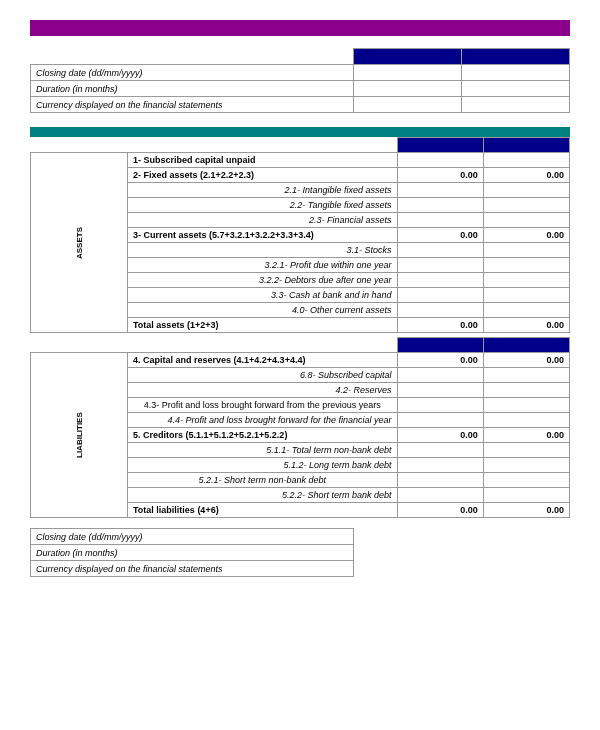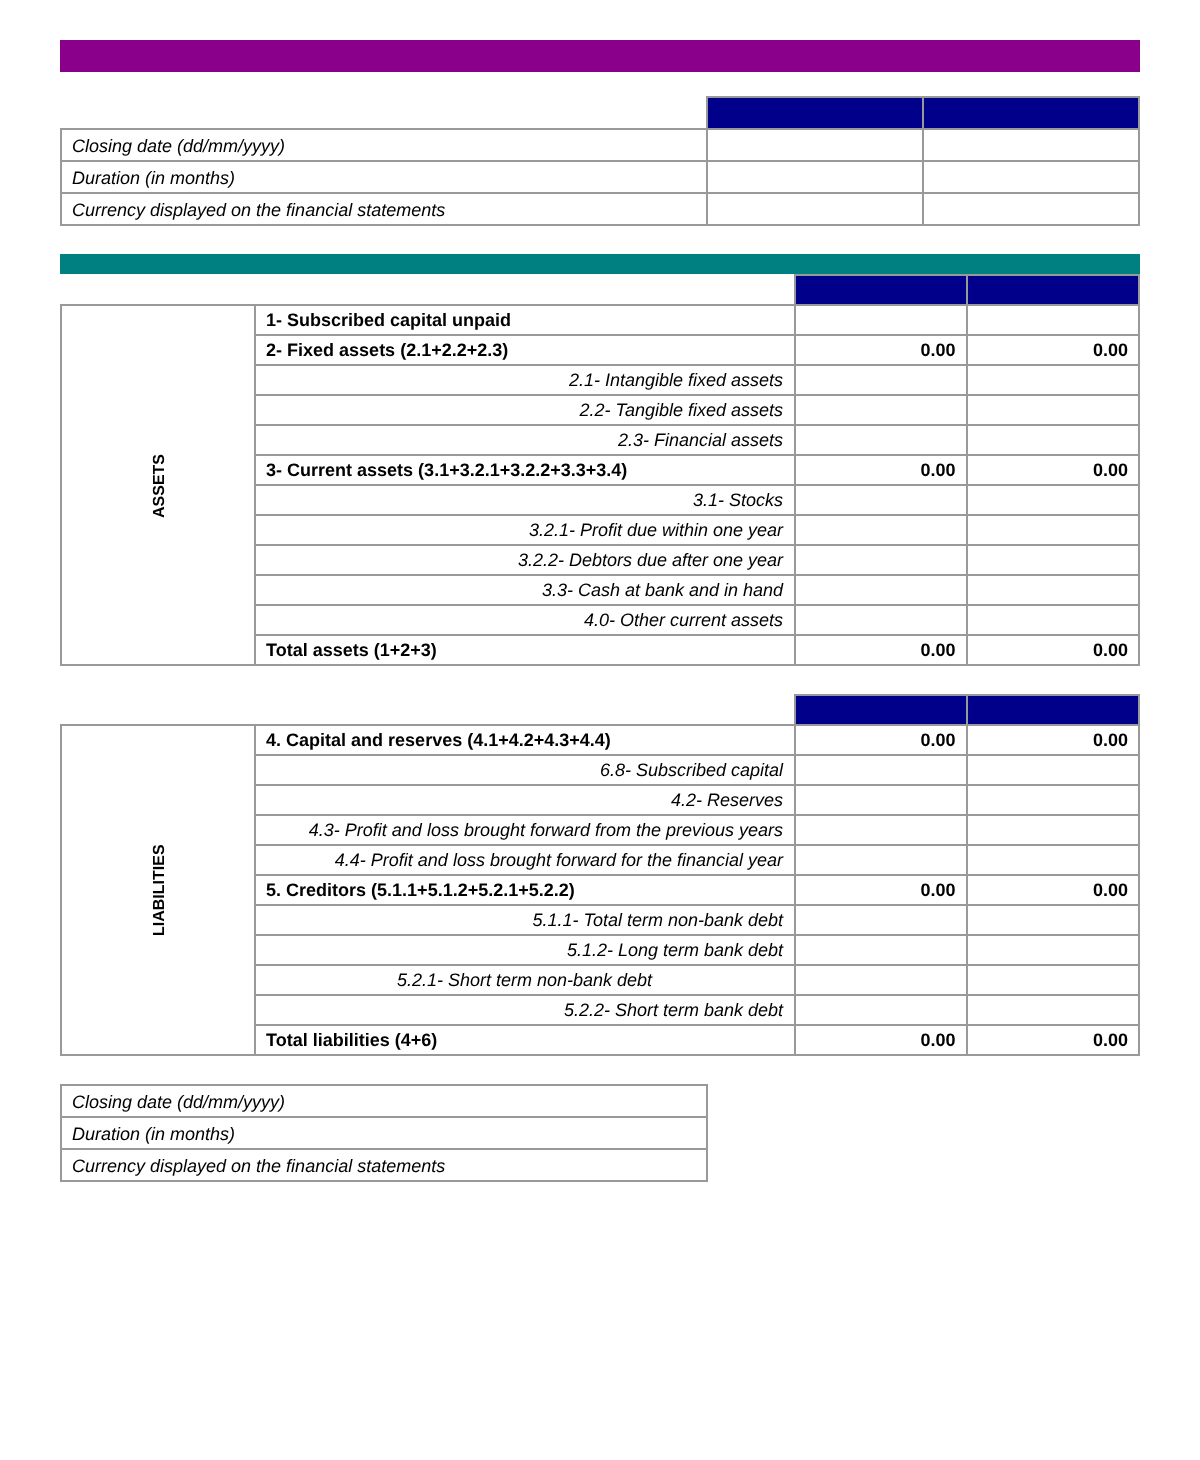--- a/index.html
+++ b/index.html
@@ -56,21 +56,21 @@
       text-align: center;
       padding: 5px;
       font-size: 11px;
       font-weight: bold;
       margin-bottom: 0;
     }
 
     .balance-table {
       width: 100%;
       border-collapse: collapse;
-      margin-bottom: 14px;
+      margin-bottom: 0;
     }
     .balance-table td, .balance-table th {
       border: 1px solid #999;
       padding: 1px 5px;
       height: 15px;
       font-size: 9px;
     }
     .balance-table .col-header {
       background: #00008B;
       color: #fff;
@@ -175,21 +175,21 @@
     <td style="text-align:right;"></td>
   </tr>
       <tr>
 
     <td style="text-align:right; font-style:italic;">2.3- Financial assets</td>
     <td style="text-align:right;"></td>
     <td style="text-align:right;"></td>
   </tr>
       <tr>
 
-    <td style="font-weight:bold;">3- Current assets (3.1+3.2.1+3.2.2+3.3+3.4)</td>
+    <td style="font-weight:bold;">3- Current assets (5.7+3.2.1+3.2.2+3.3+3.4)</td>
     <td style="text-align:right; font-weight:bold;">0.00</td>
     <td style="text-align:right; font-weight:bold;">0.00</td>
   </tr>
       <tr>
 
     <td style="text-align:right; font-style:italic;">3.1- Stocks</td>
     <td style="text-align:right;"></td>
     <td style="text-align:right;"></td>
   </tr>
       <tr>
@@ -248,21 +248,21 @@
     <td style="text-align:right;"></td>
   </tr>
       <tr>
 
     <td style="text-align:right; font-style:italic;">4.2- Reserves</td>
     <td style="text-align:right;"></td>
     <td style="text-align:right;"></td>
   </tr>
       <tr>
 
-    <td style="text-align:right; font-style:italic;">4.3- Profit and loss brought forward from the previous years</td>
+    <td style="text-align:center; ">4.3- Profit and loss brought forward from the previous years</td>
     <td style="text-align:right;"></td>
     <td style="text-align:right;"></td>
   </tr>
       <tr>
 
     <td style="text-align:right; font-style:italic;">4.4- Profit and loss brought forward for the financial year</td>
     <td style="text-align:right;"></td>
     <td style="text-align:right;"></td>
   </tr>
       <tr>

